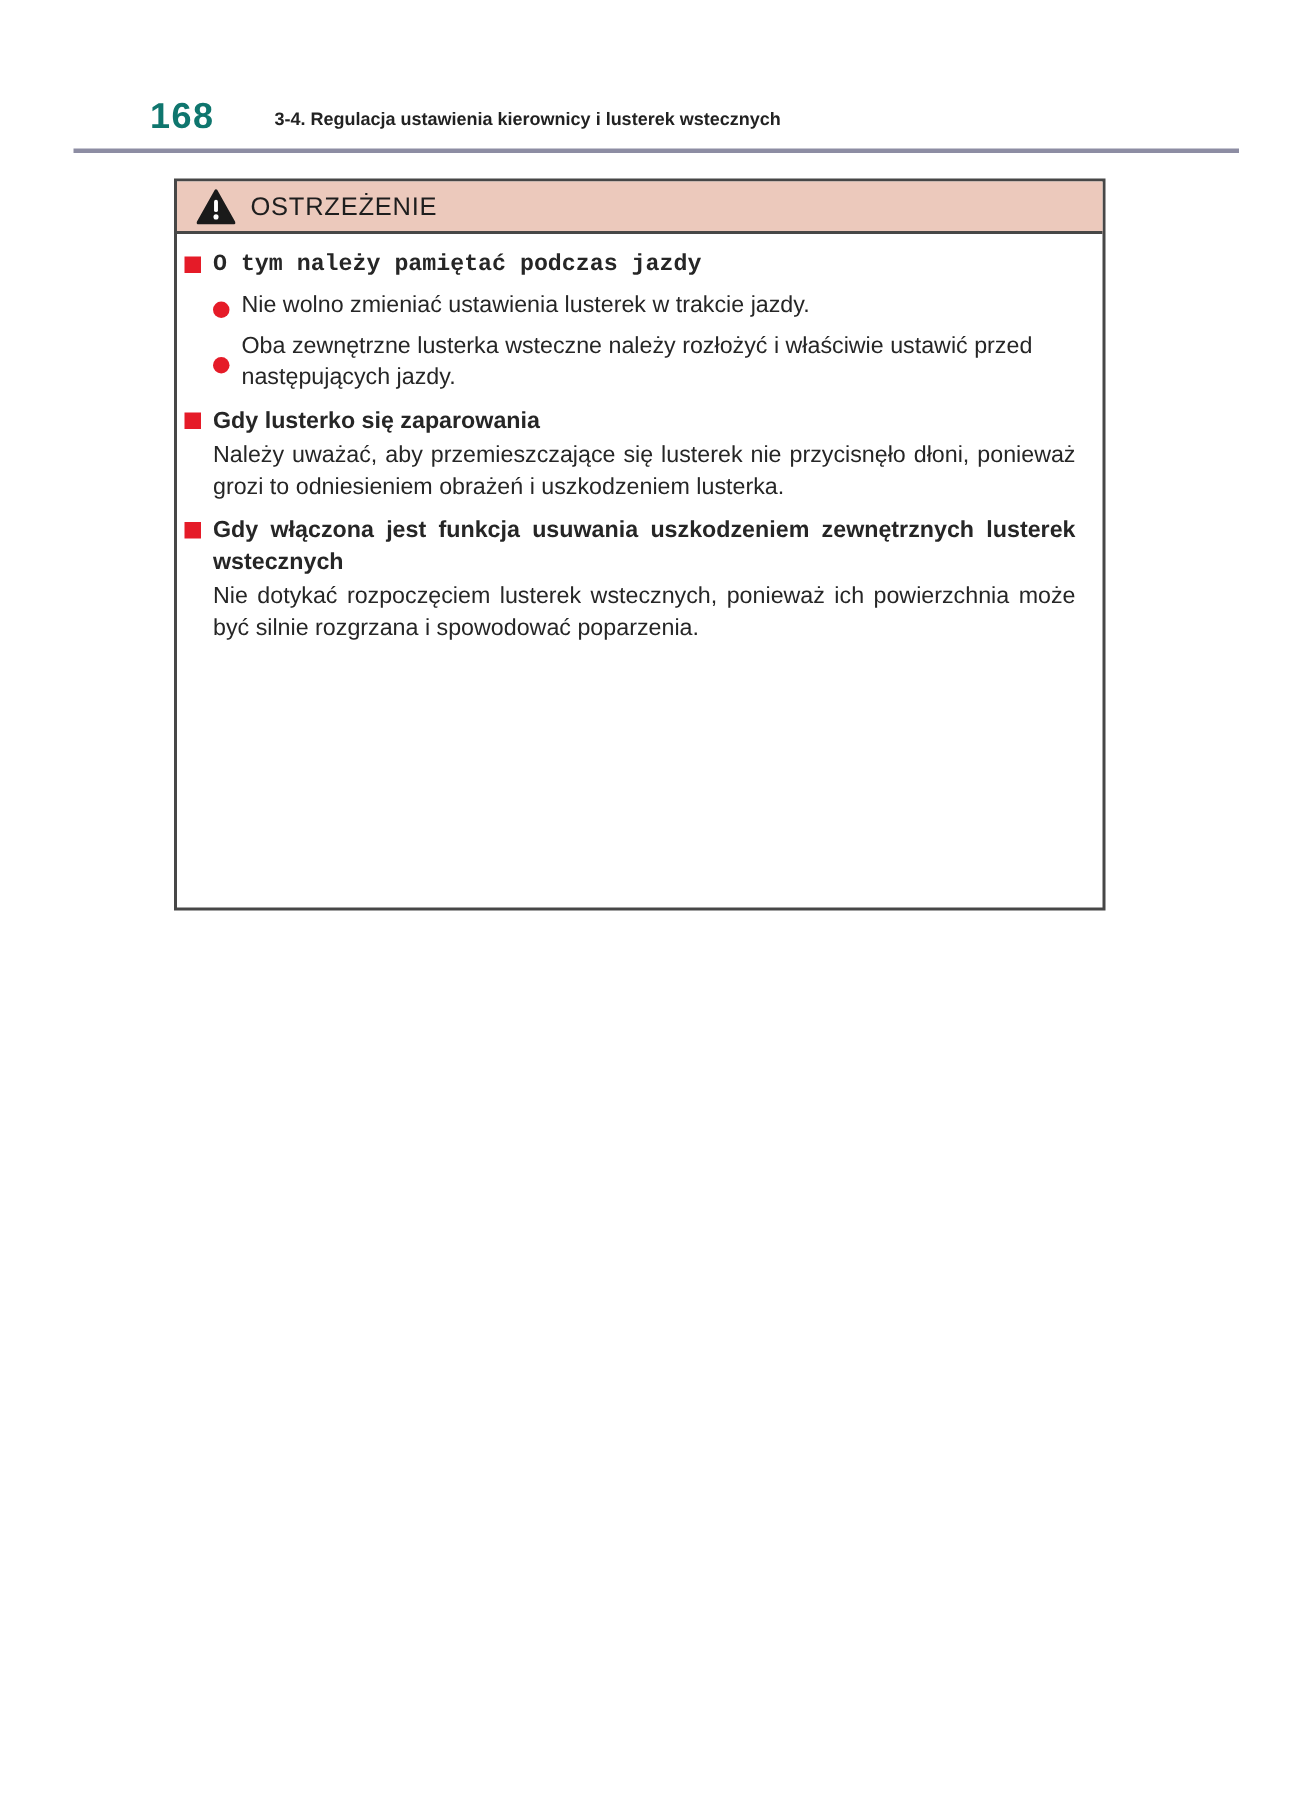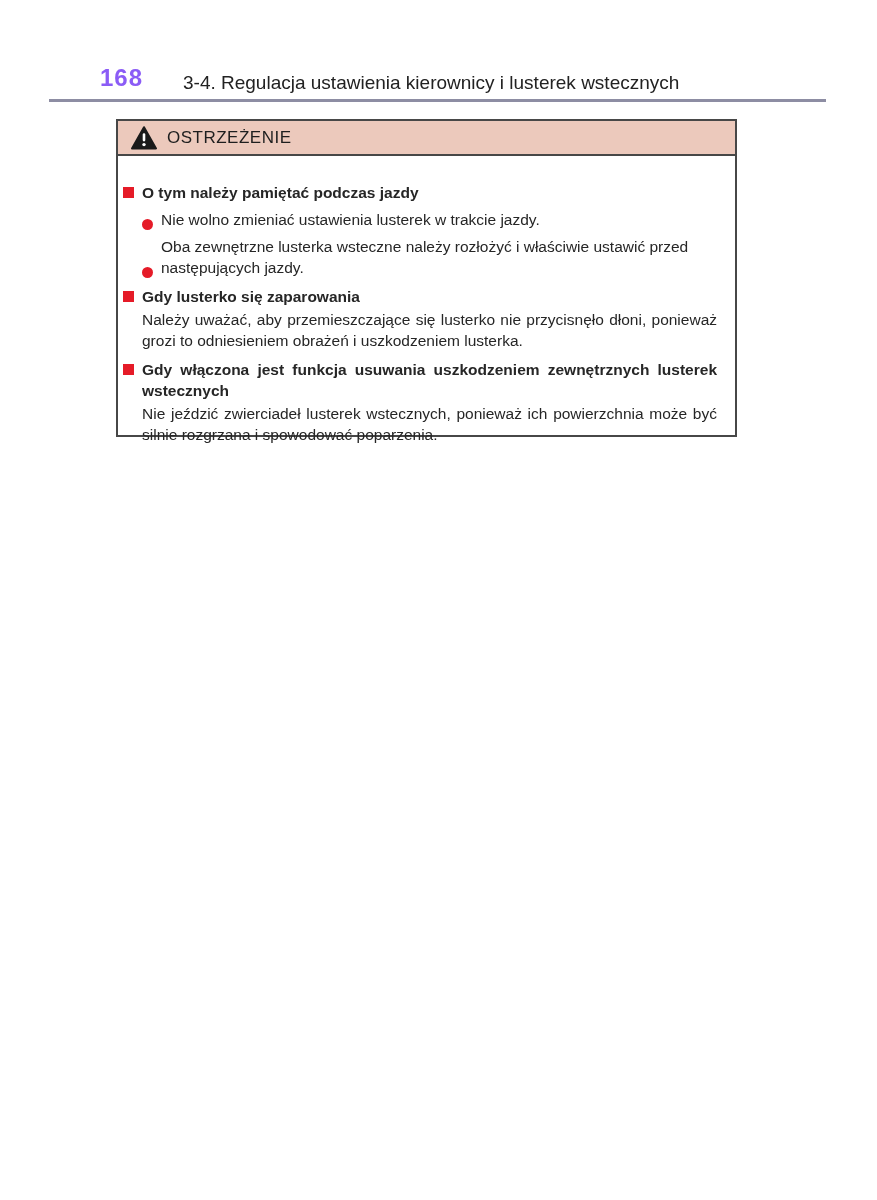--- a/index.html
+++ b/index.html
@@ -23,46 +23,46 @@
     top: 0;
     width: 877px;
   }
   .page-number {
     position: absolute;
     left: 100px;
     top: 64px;
     font-size: 24px;
     font-weight: 700;
     letter-spacing: 1px;
-    color: #8b5cf6;
+    color: #0f766e;
   }
   .chapter-title {
     position: absolute;
     left: 183px;
     top: 72px;
-    font-size: 19px;
-    font-weight: 400;
+    font-size: 12px;
+    font-weight: 700;
     color: #222222;
     white-space: nowrap;
   }
   .header-rule {
     position: absolute;
     left: 49px;
     top: 99px;
     width: 777px;
     height: 3px;
   }
 
   
   .warning-box {
     position: absolute;
     left: 116px;
     top: 119px;
     width: 621px;
-    height: 318px;
+    height: 488px;
     box-sizing: border-box;
     border: 2px solid #474747;
     background: #ffffff;
   }
   .warning-header {
     height: 33px;
     box-sizing: content-box;
     border-bottom: 2px solid #474747;
     display: flex;
     align-items: center;
@@ -85,40 +85,40 @@
   .warning-content {
     padding: 6px 18px 0 5px;
     font-size: 15.5px;
     line-height: 21px;
   }
   .sec-head {
     display: flex;
     align-items: flex-start;
     margin-top: 8px;
   }
-  .sec-head:first-child { margin-top: 20px; }
+  .sec-head:first-child { margin-top: 4px; font-family: Liberation Mono, monospace; }
   .marker-square {
     width: 11px;
     height: 11px;
     flex: none;
     margin: 5px 8px 0 0;
   }
   .sec-title {
     font-weight: 700;
     text-align: justify;
     flex: 1;
   }
   .para {
     margin: 2px 0 0 19px;
     text-align: justify;
   }
   .bullets { margin: 0 0 0 19px; }
   .bullet-item {
     display: flex;
-    align-items: flex-end;
+    align-items: center;
     margin-top: 6px;
   }
   .bullet-dot {
     width: 11px;
     height: 11px;
     border-radius: 50%;
     flex: none;
     margin: 5px 8px 0 0;
   }
   .bullet-text {
@@ -159,22 +159,22 @@
       <div class="bullet-item">
         <span class="bullet-dot" style="background: rgb(229, 27, 40);"></span>
         <span class="bullet-text">Oba zewnętrzne lusterka wsteczne należy rozłożyć i właściwie ustawić przed następujących jazdy.</span>
       </div>
     </div>
 
     <div class="sec-head">
       <span class="marker-square" style="background: rgb(229, 27, 40);"></span>
       <span class="sec-title">Gdy lusterko się zaparowania</span>
     </div>
-    <p class="para">Należy uważać, aby przemieszczające się lusterko nie przycisnęło dłoni, ponieważ grozi to odniesieniem obrażeń i uszkodzeniem lusterka.</p>
+    <p class="para">Należy uważać, aby przemieszczające się lusterek nie przycisnęło dłoni, ponieważ grozi to odniesieniem obrażeń i uszkodzeniem lusterka.</p>
 
     <div class="sec-head">
       <span class="marker-square" style="background: rgb(229, 27, 40);"></span>
       <span class="sec-title">Gdy włączona jest funkcja usuwania uszkodzeniem zewnętrznych lusterek wstecznych</span>
     </div>
-    <p class="para">Nie jeździć zwierciadeł lusterek wstecznych, ponieważ ich powierzchnia może być silnie rozgrzana i spowodować poparzenia.</p>
+    <p class="para">Nie dotykać rozpoczęciem lusterek wstecznych, ponieważ ich powierzchnia może być silnie rozgrzana i spowodować poparzenia.</p>
 
   </div>
 </div>
 
 </body></html>

